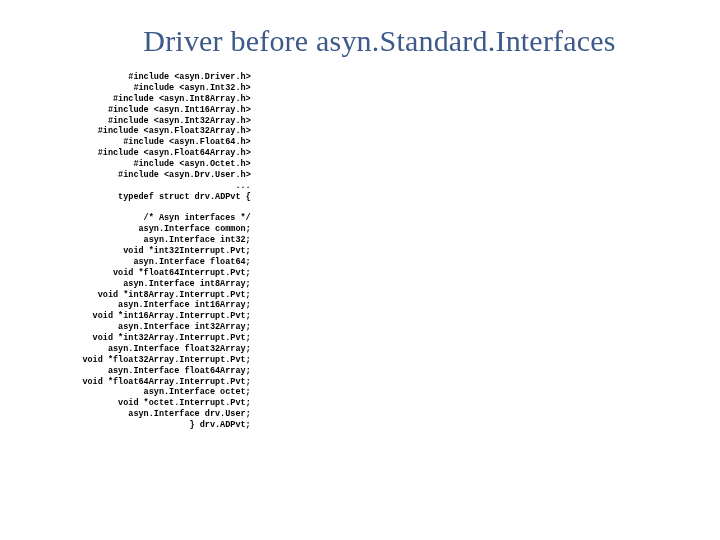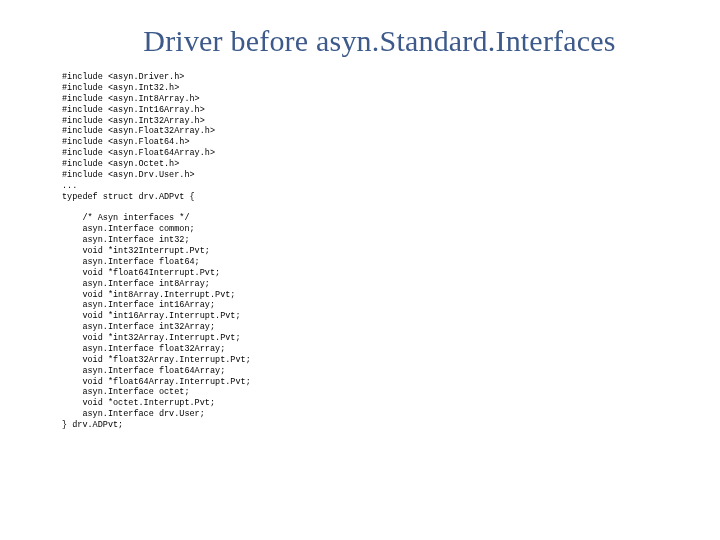--- a/index.html
+++ b/index.html
@@ -30,21 +30,22 @@
   }
   .code-block {
     position: absolute;
     top: 72px;
     left: 62px;
     font-family: "Courier New", Courier, monospace;
     font-size: 8.5px;
     line-height: 1.28;
     color: #000;
     white-space: pre;
-    font-weight: normal;
+    font-weight: bold;
+    text-align: right;
   }
 </style>
 </head>
 <body>
 
 <div class="slide">
   <div class="title">Driver before asyn.Standard.Interfaces</div>
   <div class="code-block">#include &lt;asyn.Driver.h&gt;
 #include &lt;asyn.Int32.h&gt;
 #include &lt;asyn.Int8Array.h&gt;

